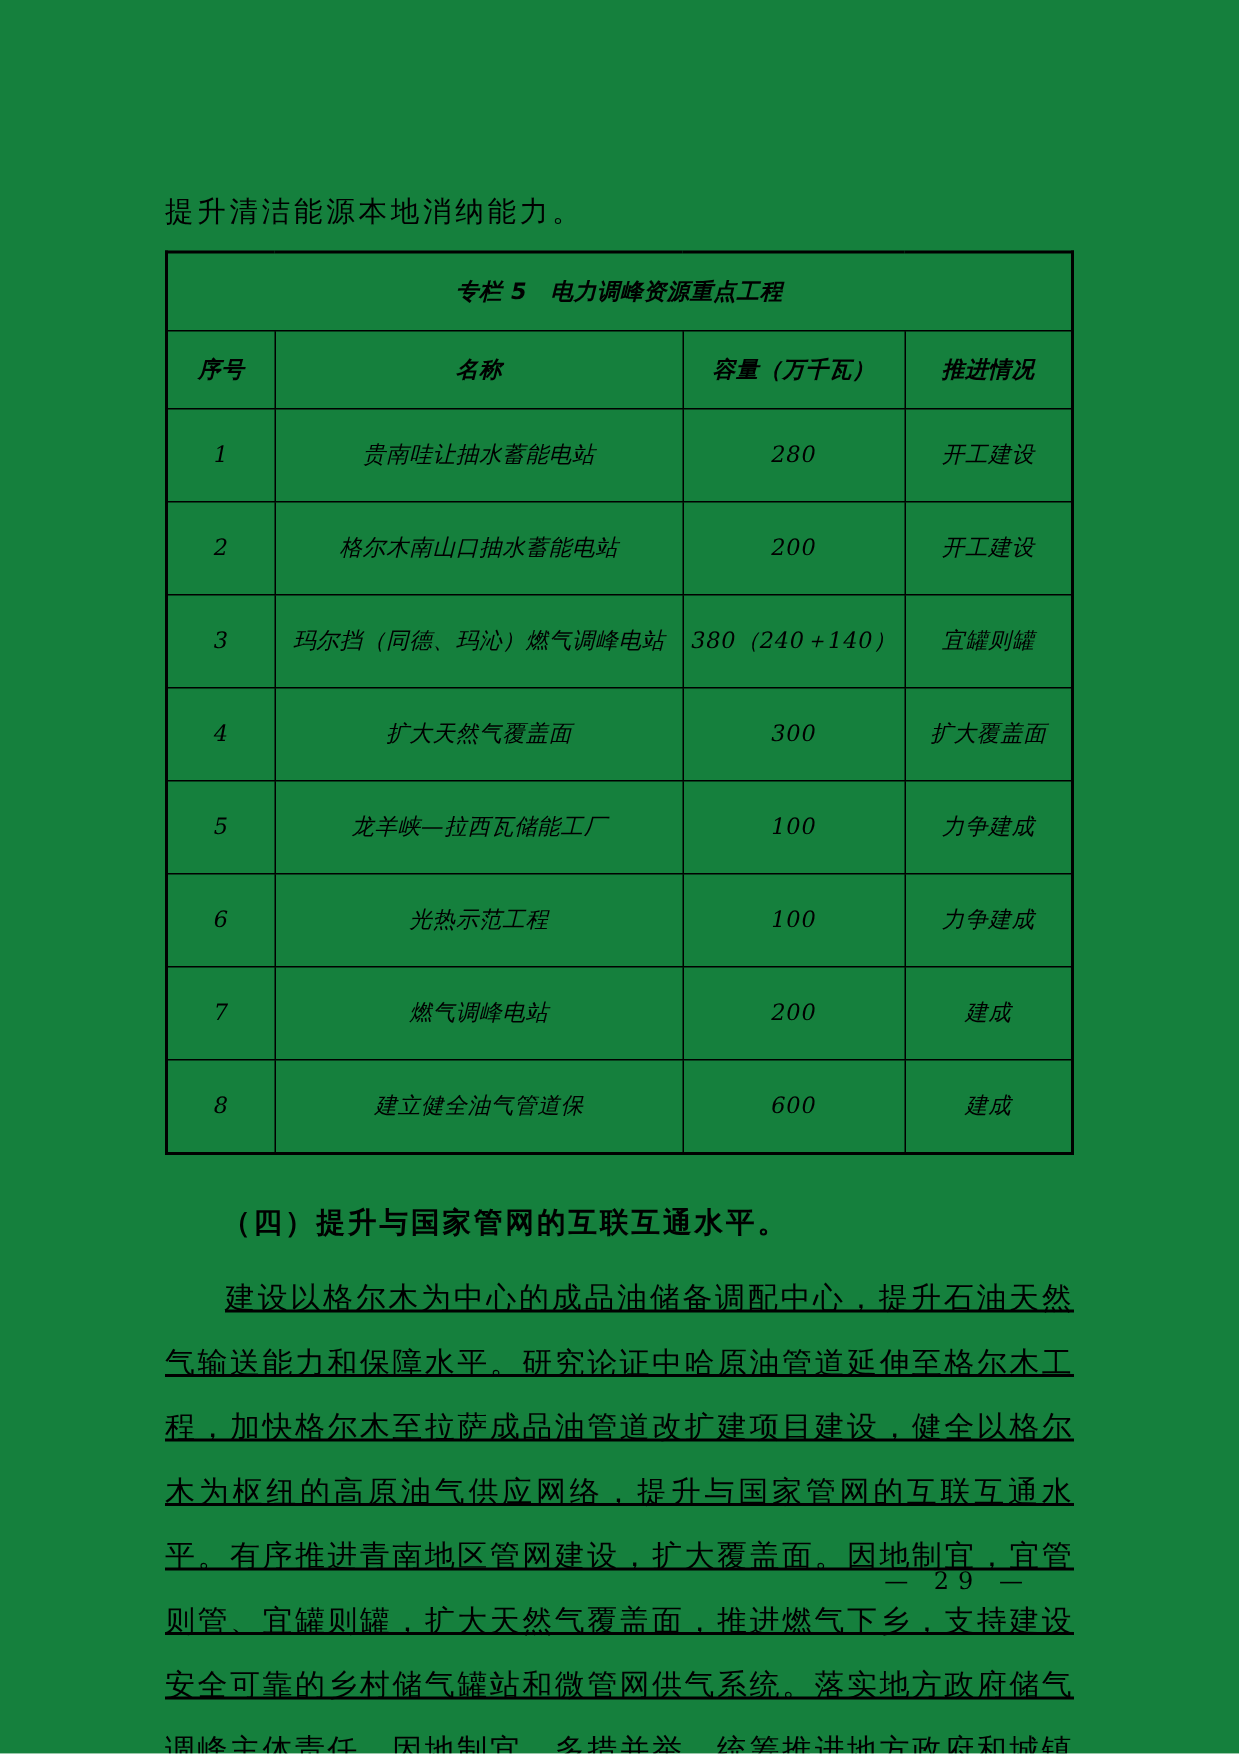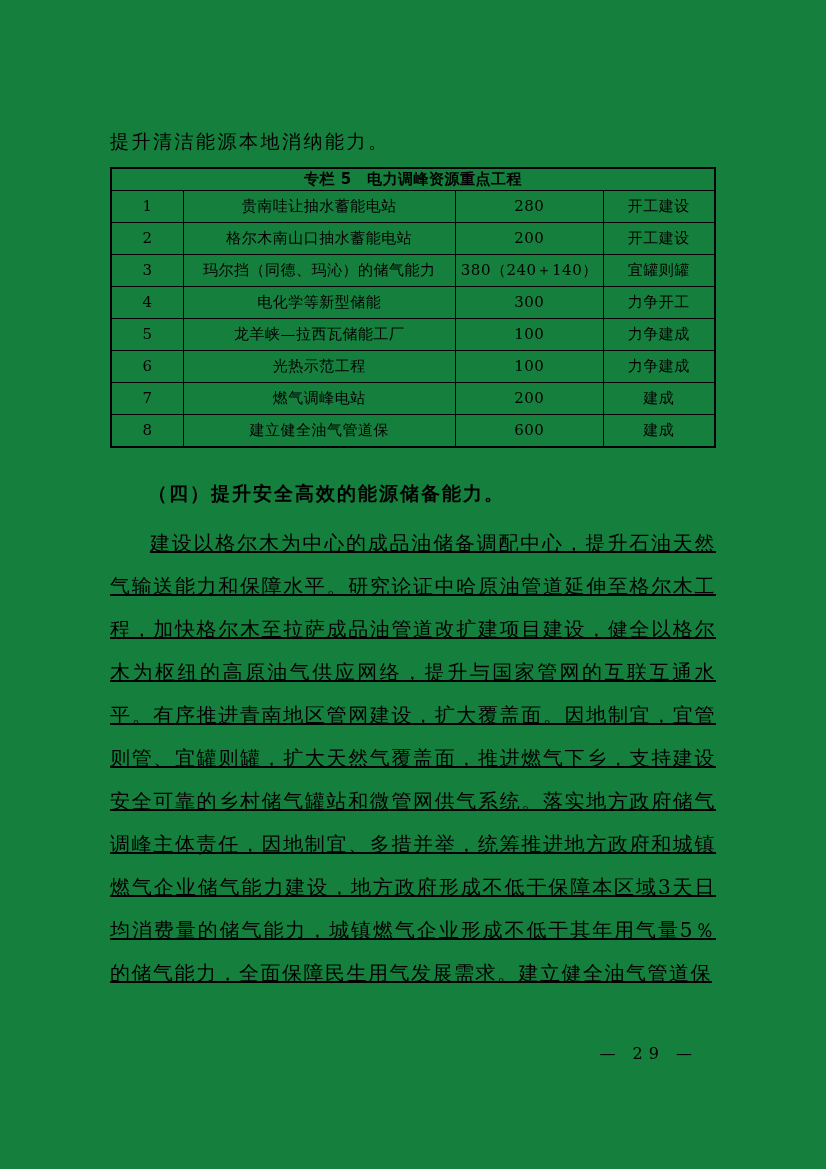--- a/index.html
+++ b/index.html
@@ -29,25 +29,26 @@
     width: 100%;
     border-collapse: collapse;
     border: 2px solid #000;
     table-layout: fixed;
   }
   table.box-table th,
   table.box-table td {
     border: 1px solid #000;
     text-align: center;
     vertical-align: middle;
-    padding: 1px 3px;
+    padding: 16px 3px;
     font-size: 15px;
     letter-spacing: 0.5px;
     overflow: hidden;
     white-space: nowrap;
+    font-style: italic;
   }
   .table-title-cell {
     font-family: "DejaVu Sans", "Liberation Sans", sans-serif;
     font-weight: bold;
     font-size: 17px;
     letter-spacing: 2px;
     padding: 6px 0;
   }
   .col-header {
     font-weight: bold;
@@ -78,21 +79,21 @@
     font-size: 20px;
     line-height: 43px;
     letter-spacing: 1.5px;
     text-indent: 2em;
     text-align: justify;
     text-decoration: underline;
   }
   .page-number {
     position: absolute;
     top: 1044px;
-    right: 128px;
+    right: 138px;
     font-size: 16px;
     letter-spacing: 6px;
     color: #000;
   }
 </style>
 </head>
 <body>
 
 <div class="page">
 
@@ -102,45 +103,51 @@
     <colgroup>
       <col style="width:12%">
       <col style="width:45%">
       <col style="width:24.5%">
       <col style="width:18.5%">
     </colgroup>
     <thead>
       <tr>
         <th colspan="4" class="table-title-cell">专栏 5　电力调峰资源重点工程</th>
       </tr>
+      <tr>
+        <th class="col-header">序号</th>
+        <th class="col-header">名称</th>
+        <th class="col-header">容量（万千瓦）</th>
+        <th class="col-header">推进情况</th>
+      </tr>
     </thead>
     <tbody>
       <tr>
         <td class="cell">1</td>
         <td class="cell">贵南哇让抽水蓄能电站</td>
         <td class="cell">280</td>
         <td class="cell">开工建设</td>
       </tr>
       <tr>
         <td class="cell">2</td>
         <td class="cell">格尔木南山口抽水蓄能电站</td>
         <td class="cell">200</td>
         <td class="cell">开工建设</td>
       </tr>
       <tr>
         <td class="cell">3</td>
-        <td class="cell">玛尔挡（同德、玛沁）的储气能力</td>
+        <td class="cell">玛尔挡（同德、玛沁）燃气调峰电站</td>
         <td class="cell">380（240＋140）</td>
         <td class="cell">宜罐则罐</td>
       </tr>
       <tr>
         <td class="cell">4</td>
-        <td class="cell">电化学等新型储能</td>
+        <td class="cell">扩大天然气覆盖面</td>
         <td class="cell">300</td>
-        <td class="cell">力争开工</td>
+        <td class="cell">扩大覆盖面</td>
       </tr>
       <tr>
         <td class="cell">5</td>
         <td class="cell">龙羊峡—拉西瓦储能工厂</td>
         <td class="cell">100</td>
         <td class="cell">力争建成</td>
       </tr>
       <tr>
         <td class="cell">6</td>
         <td class="cell">光热示范工程</td>
@@ -155,18 +162,18 @@
       </tr>
       <tr>
         <td class="cell">8</td>
         <td class="cell">建立健全油气管道保</td>
         <td class="cell">600</td>
         <td class="cell">建成</td>
       </tr>
     </tbody>
   </table>
 
-  <p class="heading-l1">（四）提升安全高效的能源储备能力。</p>
+  <p class="heading-l1">（四）提升与国家管网的互联互通水平。</p>
   <p class="body-paragraph">建设以格尔木为中心的成品油储备调配中心，提升石油天然气输送能力和保障水平。研究论证中哈原油管道延伸至格尔木工程，加快格尔木至拉萨成品油管道改扩建项目建设，健全以格尔木为枢纽的高原油气供应网络，提升与国家管网的互联互通水平。有序推进青南地区管网建设，扩大覆盖面。因地制宜，宜管则管、宜罐则罐，扩大天然气覆盖面，推进燃气下乡，支持建设安全可靠的乡村储气罐站和微管网供气系统。落实地方政府储气调峰主体责任，因地制宜、多措并举，统筹推进地方政府和城镇燃气企业储气能力建设，地方政府形成不低于保障本区域3天日均消费量的储气能力，城镇燃气企业形成不低于其年用气量5％的储气能力，全面保障民生用气发展需求。建立健全油气管道保</p>
 
   <div class="page-number">— 29 —</div>
 
 </div>
 
 </body></html>

